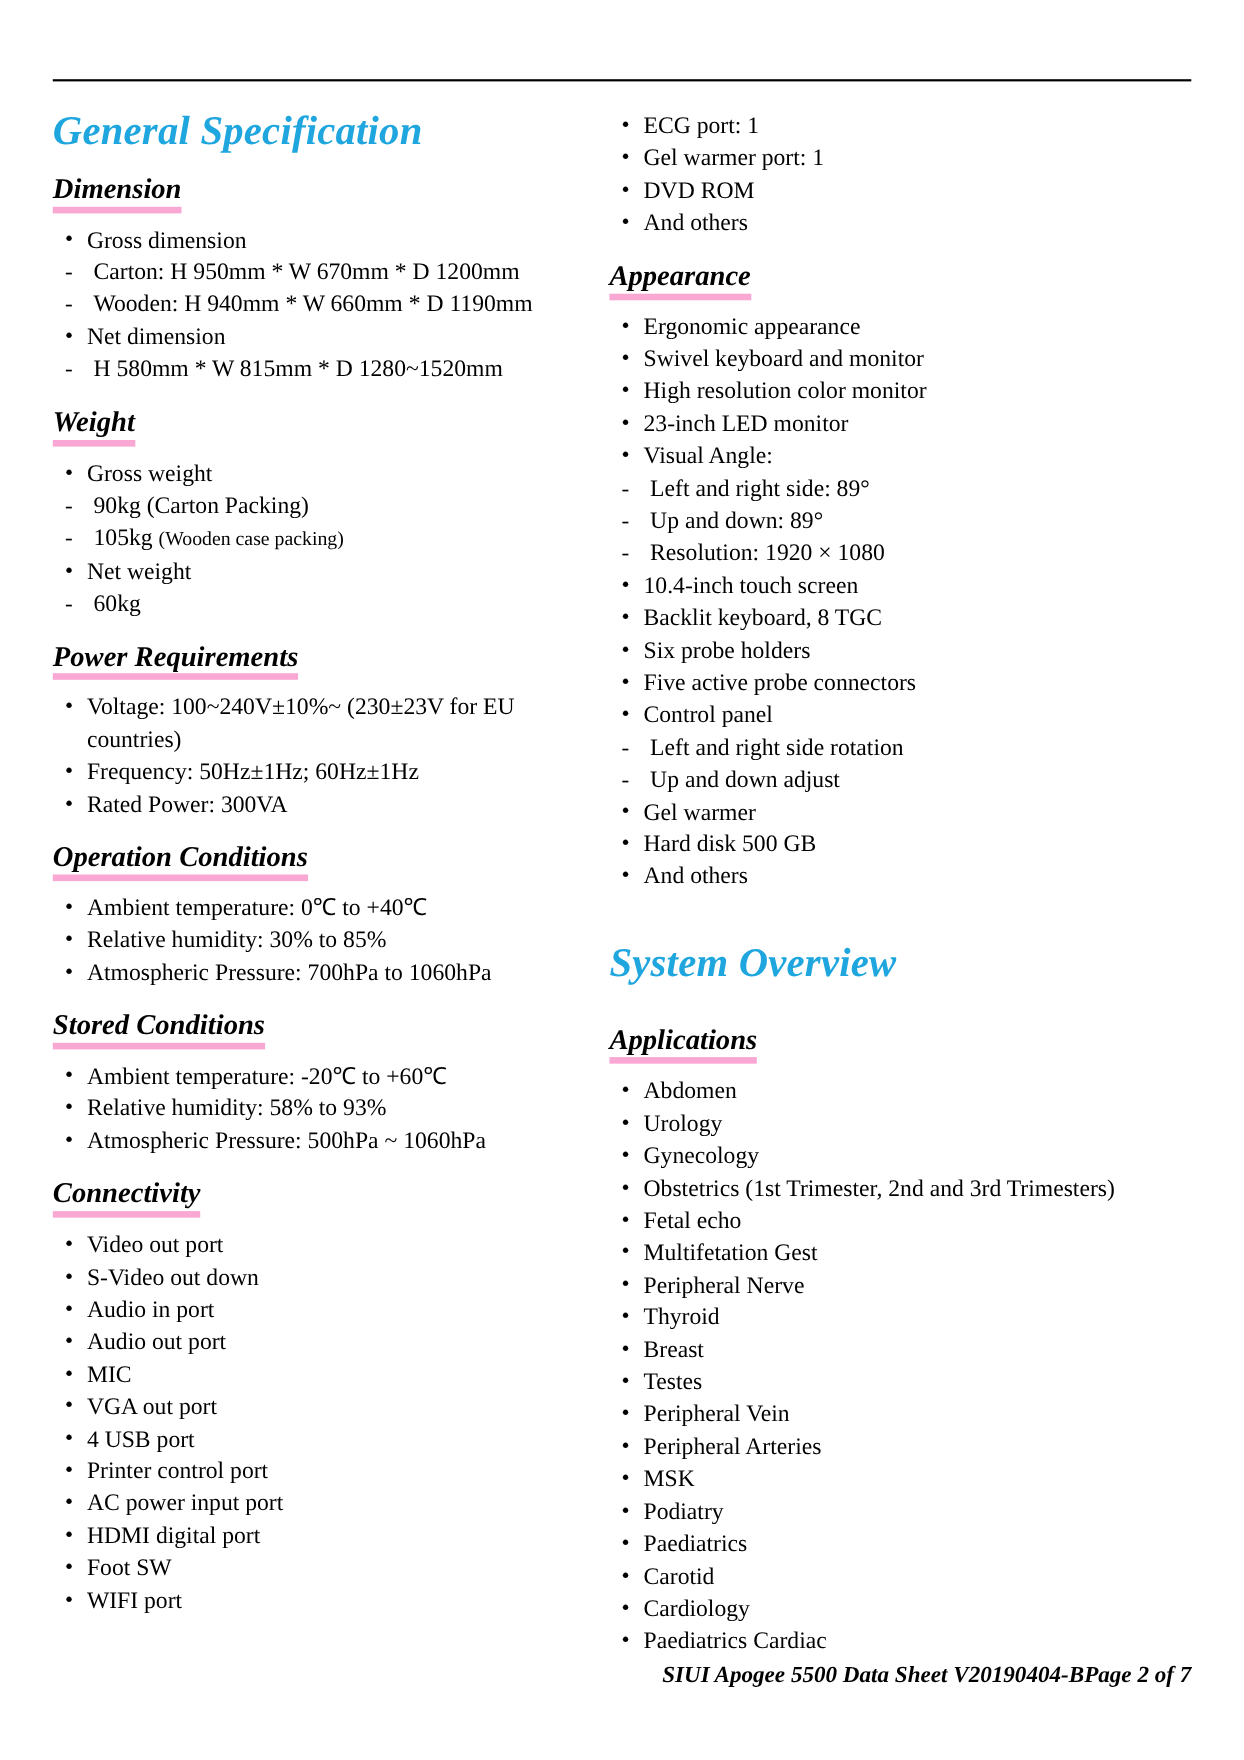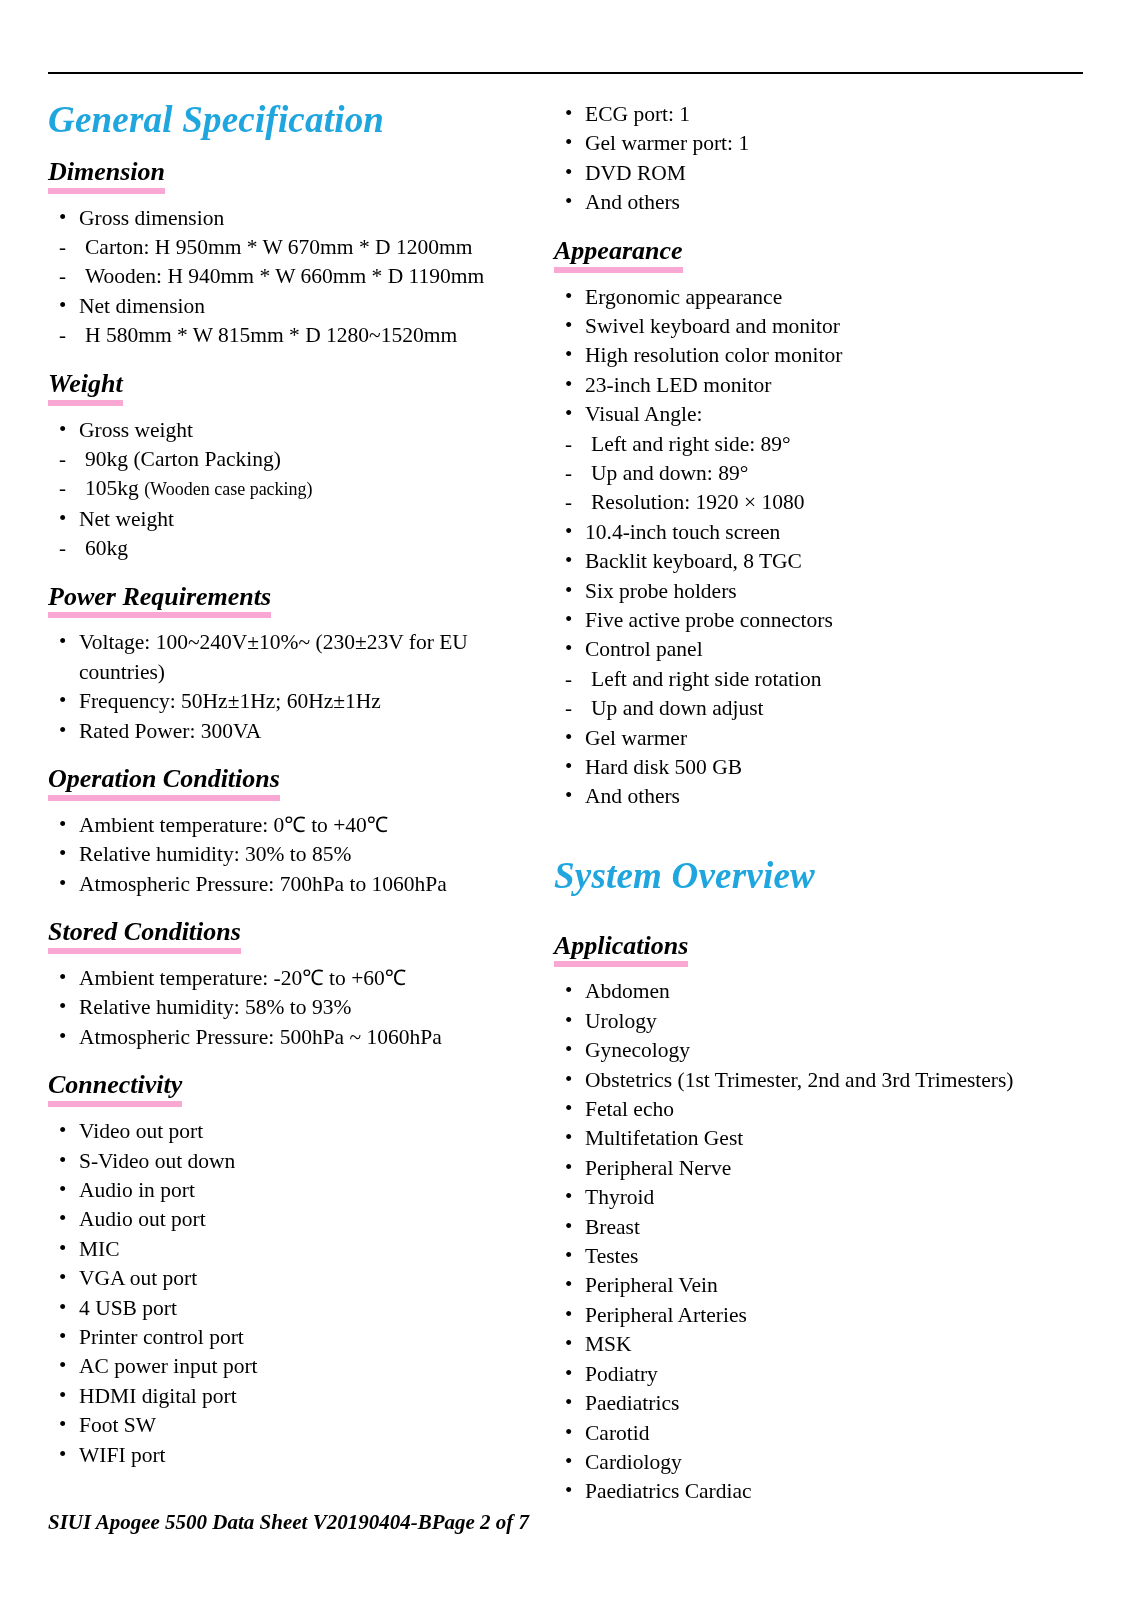--- a/index.html
+++ b/index.html
@@ -100,21 +100,21 @@
   }
   .small {
     font-size: 18px;
   }
   .footer {
     position: absolute;
     left: 48px;
     top: 1510px;
     width: 1035px;
     display: flex;
-    justify-content: flex-start;
+    justify-content: flex-end;
     font-style: italic;
     font-weight: bold;
     font-size: 21px;
   }
 </style>
 </head>
 <body>
 
 <div class="page">
 

